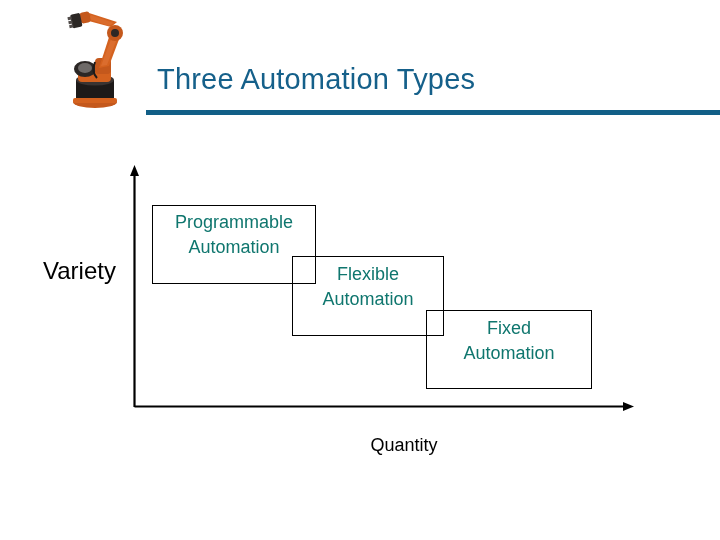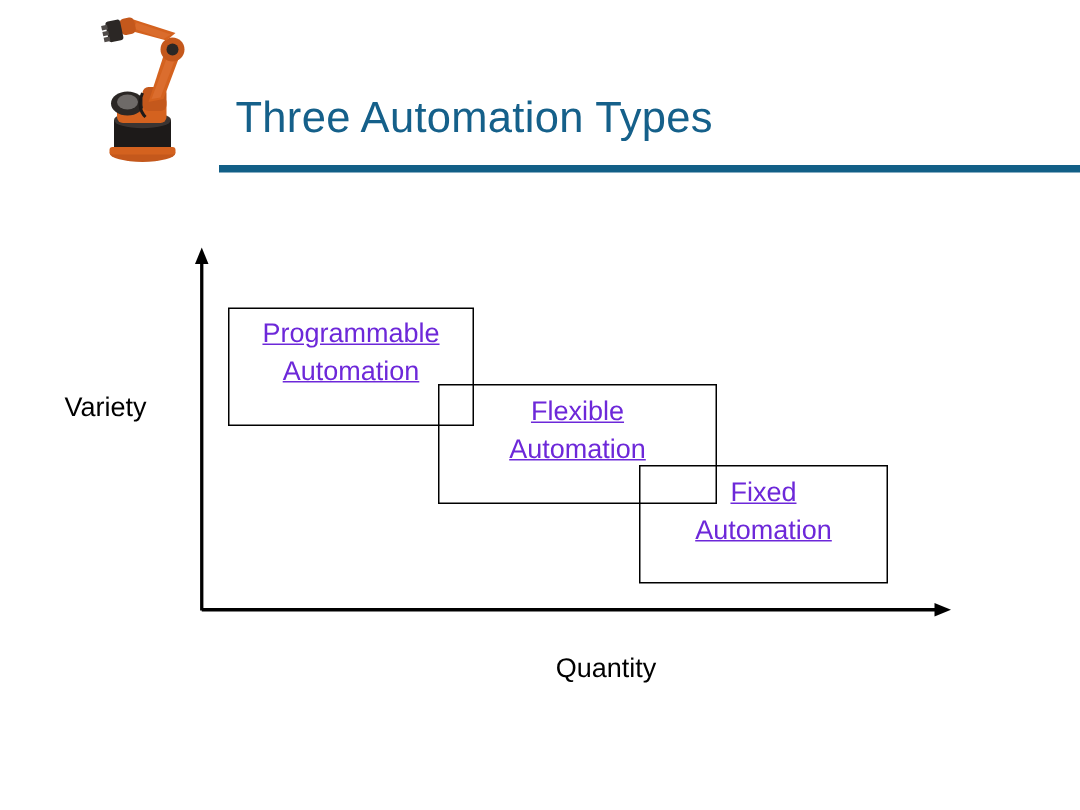--- a/index.html
+++ b/index.html
@@ -62,21 +62,21 @@
   }
   .axis-head {
     fill: #000000;
   }
 
   
   #y-axis-label {
     position: absolute;
     left: 22px;
     top: 260px;
-    font-size: 18px;
+    font-size: 24px;
     line-height: 22px;
     color: #000000;
     white-space: nowrap;
   }
   #x-axis-label {
     position: absolute;
     left: 0px;
     top: 434px;
     width: 686px;
     text-align: center;
@@ -93,39 +93,38 @@
     background: transparent;
     box-sizing: border-box;
   }
   .auto-box-text {
     position: absolute;
     left: -14px;
     right: -14px;
     text-align: center;
     font-size: 18px;
     line-height: 25px;
-    color: #6d28d9;
+    color: #0f766e;
     white-space: nowrap;
-    text-decoration: underline;
   }
 
   #box-programmable {
     left: 131px;
     top: 205px;
     width: 164px;
     height: 79px;
   }
   #box-programmable .auto-box-text {
     top: 4px;
   }
 
   #box-flexible {
     left: 271px;
     top: 256px;
-    width: 186px;
+    width: 152px;
     height: 80px;
   }
   #box-flexible .auto-box-text {
     top: 5px;
   }
 
   #box-fixed {
     left: 405px;
     top: 310px;
     width: 166px;

